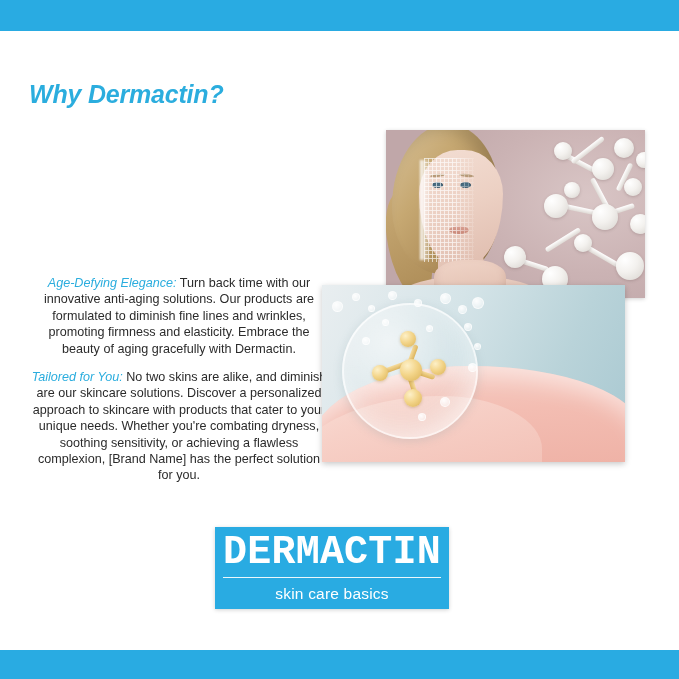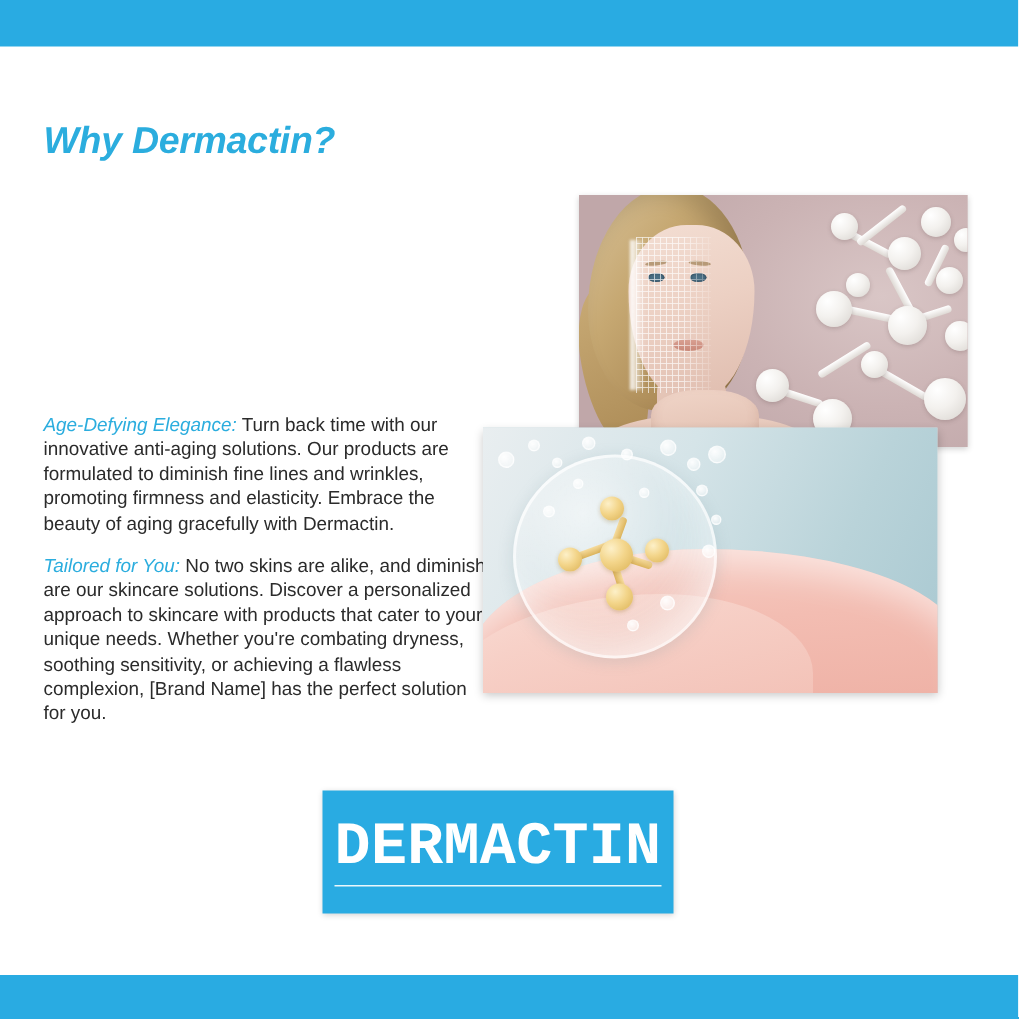--- a/index.html
+++ b/index.html
@@ -25,20 +25,21 @@
   }
   .band-top { top: 0; height: 31px; }
   .band-bottom { top: 650px; height: 29px; }
 
   .content {
     position: absolute;
     left: 0;
     top: 31px;
     width: 679px;
     height: 619px;
+    text-align: center;
   }
 
   .heading {
     position: absolute;
     left: 29px;
     top: 49px;
     font-size: 25px;
     font-weight: bold;
     font-style: italic;
     color: #2badde;
@@ -375,18 +376,19 @@
       <div class="drop" style="left:146px;top:78px;width:7px;height:7px;"></div>
       <div class="drop" style="left:60px;top:34px;width:5px;height:5px;"></div>
       <div class="drop" style="left:40px;top:52px;width:6px;height:6px;"></div>
       <div class="drop" style="left:104px;top:40px;width:5px;height:5px;"></div>
       <div class="drop" style="left:118px;top:112px;width:8px;height:8px;"></div>
       <div class="drop" style="left:96px;top:128px;width:6px;height:6px;"></div>
     </div>
 
     <div class="logo">
       <div class="logo-name">DERMACTIN</div>
+      <div class="logo-tag">skin care basics</div>
     </div>
 
   </div>
 
   <div class="band band-bottom"></div>
 </div>
 
 </body></html>

